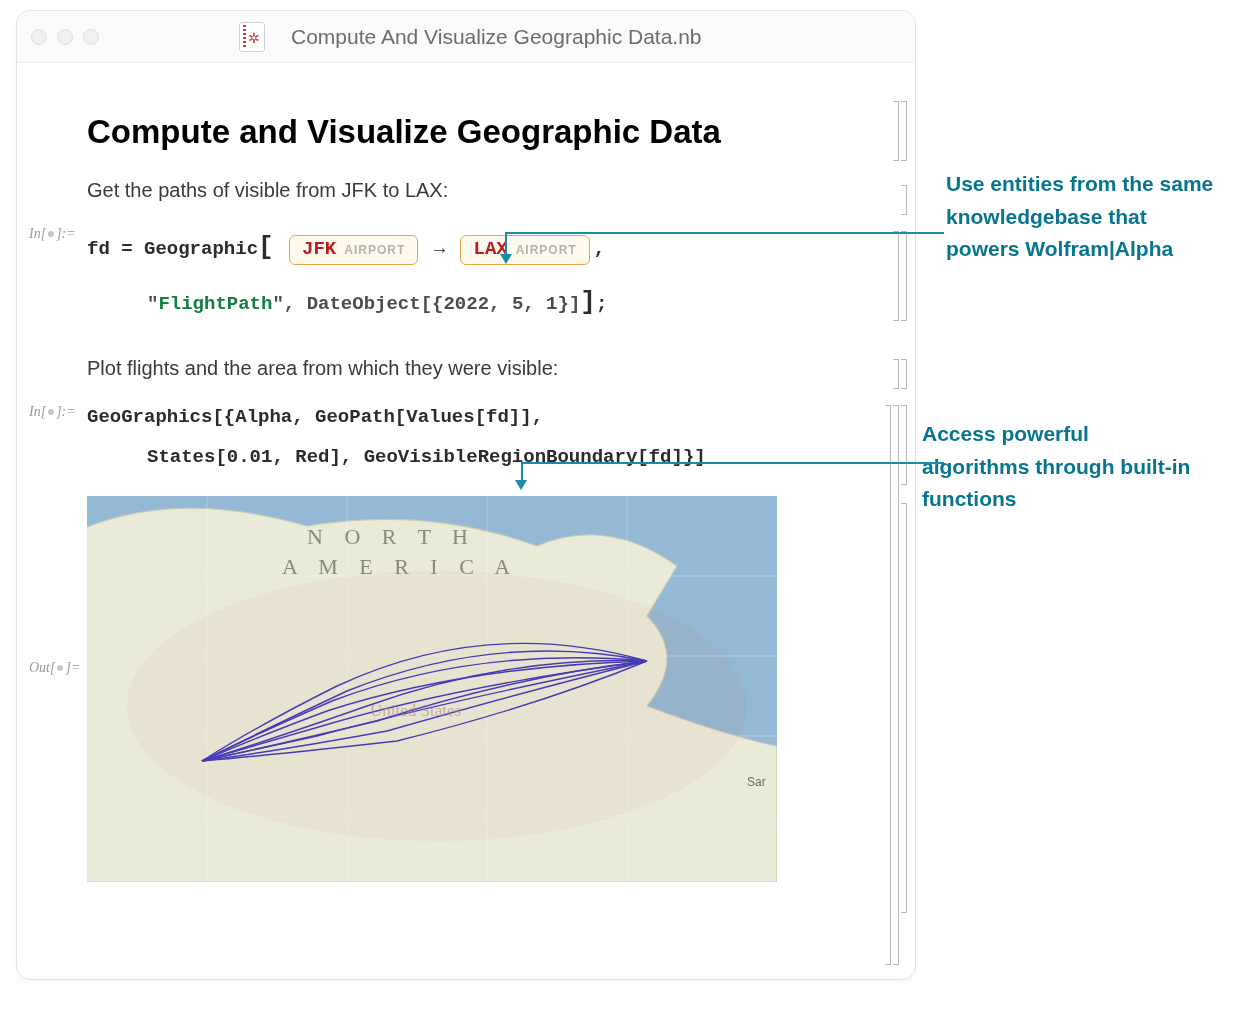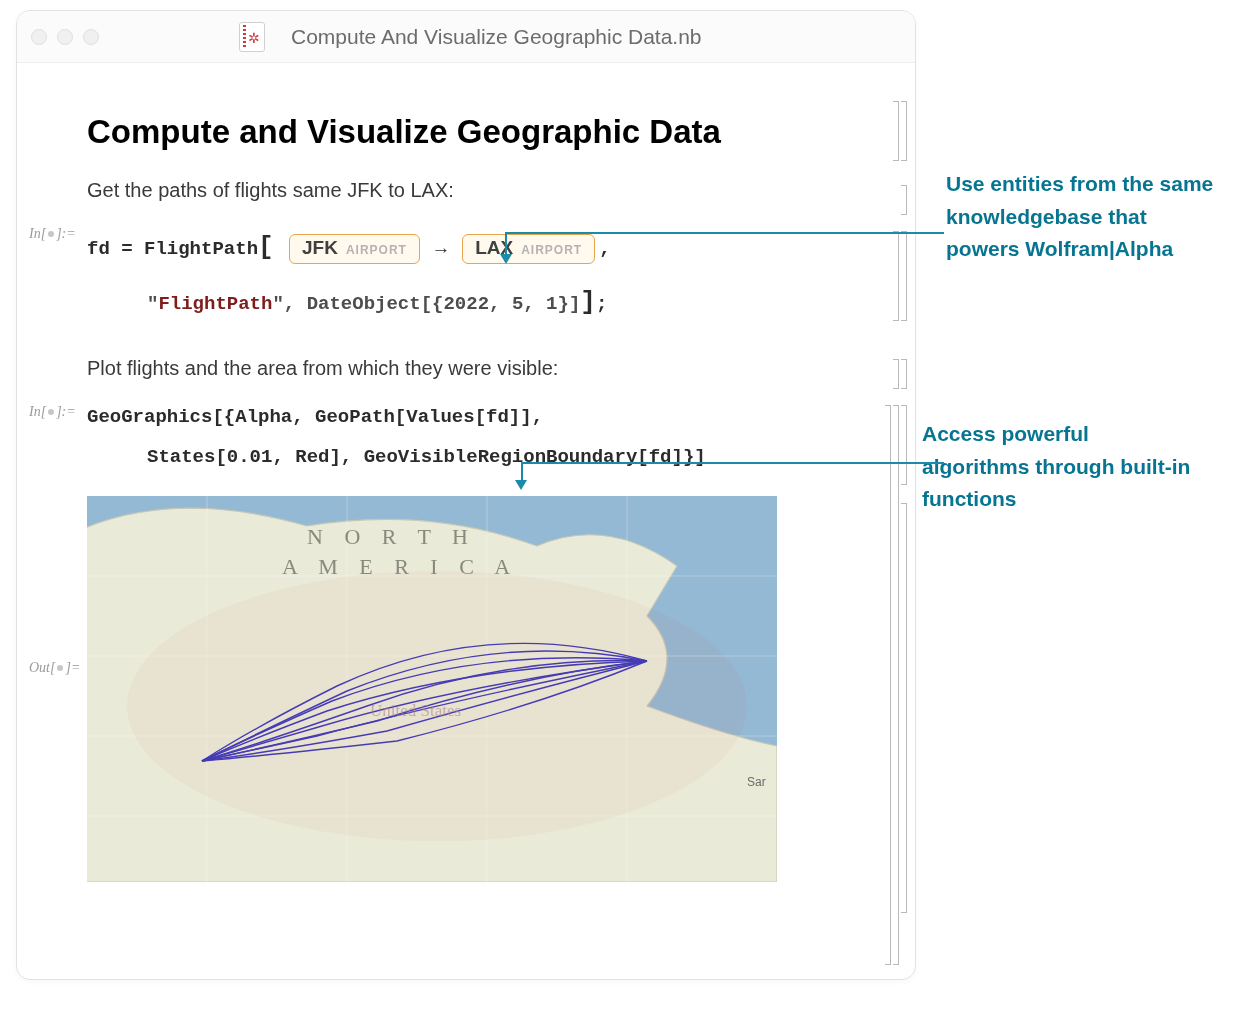--- a/index.html
+++ b/index.html
@@ -122,38 +122,38 @@
     display: inline-block;
   }
   .code {
     font-family: "Courier New", Consolas, monospace;
     font-size: 19px;
     font-weight: 700;
     color: #2b2b2b;
     line-height: 2.1;
   }
   .code .indent { display: inline-block; width: 60px; }
-  .code .string { color: #7f1d1d; }
+  .code .string { color: #15803d; }
   .code .string-q { color: #4d4d4d; }
   .entity-chip {
     display: inline-flex;
     align-items: baseline;
     gap: 8px;
     border: 1.5px solid #e9a54b;
     background: #fff9ee;
     border-radius: 6px;
     padding: 2px 12px 3px;
     margin: 0 4px;
     line-height: 1.2;
   }
   .entity-code {
-    font-family: Liberation Sans, sans-serif;
+    font-family: Liberation Mono, monospace;
     font-weight: 800;
     font-size: 19px;
-    color: #404040;
+    color: #b91c1c;
   }
   .entity-kind {
     font-family: -apple-system, Arial, sans-serif;
     font-size: 12px;
     letter-spacing: 1px;
     color: #b3b3b3;
   }
   .map-output {
     margin-top: 10px;
     width: 690px;
@@ -222,30 +222,30 @@
         <div class="bracket" style="top:0;height:80px;"></div>
         <div class="bracket" style="top:0;height:560px;right:8px"></div>
         <div class="bracket" style="top:0;height:560px;right:16px"></div>
       </div>
       <div class="brackets" style="top:440px;height:410px">
         <div class="bracket" style="top:0;height:410px;"></div>
       </div>
 
       <div class="section-title">Compute and Visualize Geographic Data</div>
 
-      <div class="cell-text">Get the paths of flights same JFK to LAX:</div>
+      <div class="cell-text">Get the paths of visible from JFK to LAX:</div>
 
       <div class="code-row">
         <div class="io-label">
           <span>In[</span>
             <span class="bullet"></span>
             <span>]:=</span>
         </div>
         <div class="code">
-          <span>fd = FlightPath</span><span style="font-size:26px">[</span>
+          <span>fd = Geographic</span><span style="font-size:26px">[</span>
           <span class="entity-chip">
             <span class="entity-code">JFK</span>
             <span class="entity-kind">AIRPORT</span>
           </span>
           <span>→</span>
           <span class="entity-chip">
             <span class="entity-code">LAX</span>
             <span class="entity-kind">AIRPORT</span>
           </span><span>,</span><br>
           <span class="indent"></span><span class="string-q">"</span><span class="string">FlightPath</span><span class="string-q">", DateObject[{2022, 5, 1}]</span><span style="font-size:26px">]</span><span>;</span>

